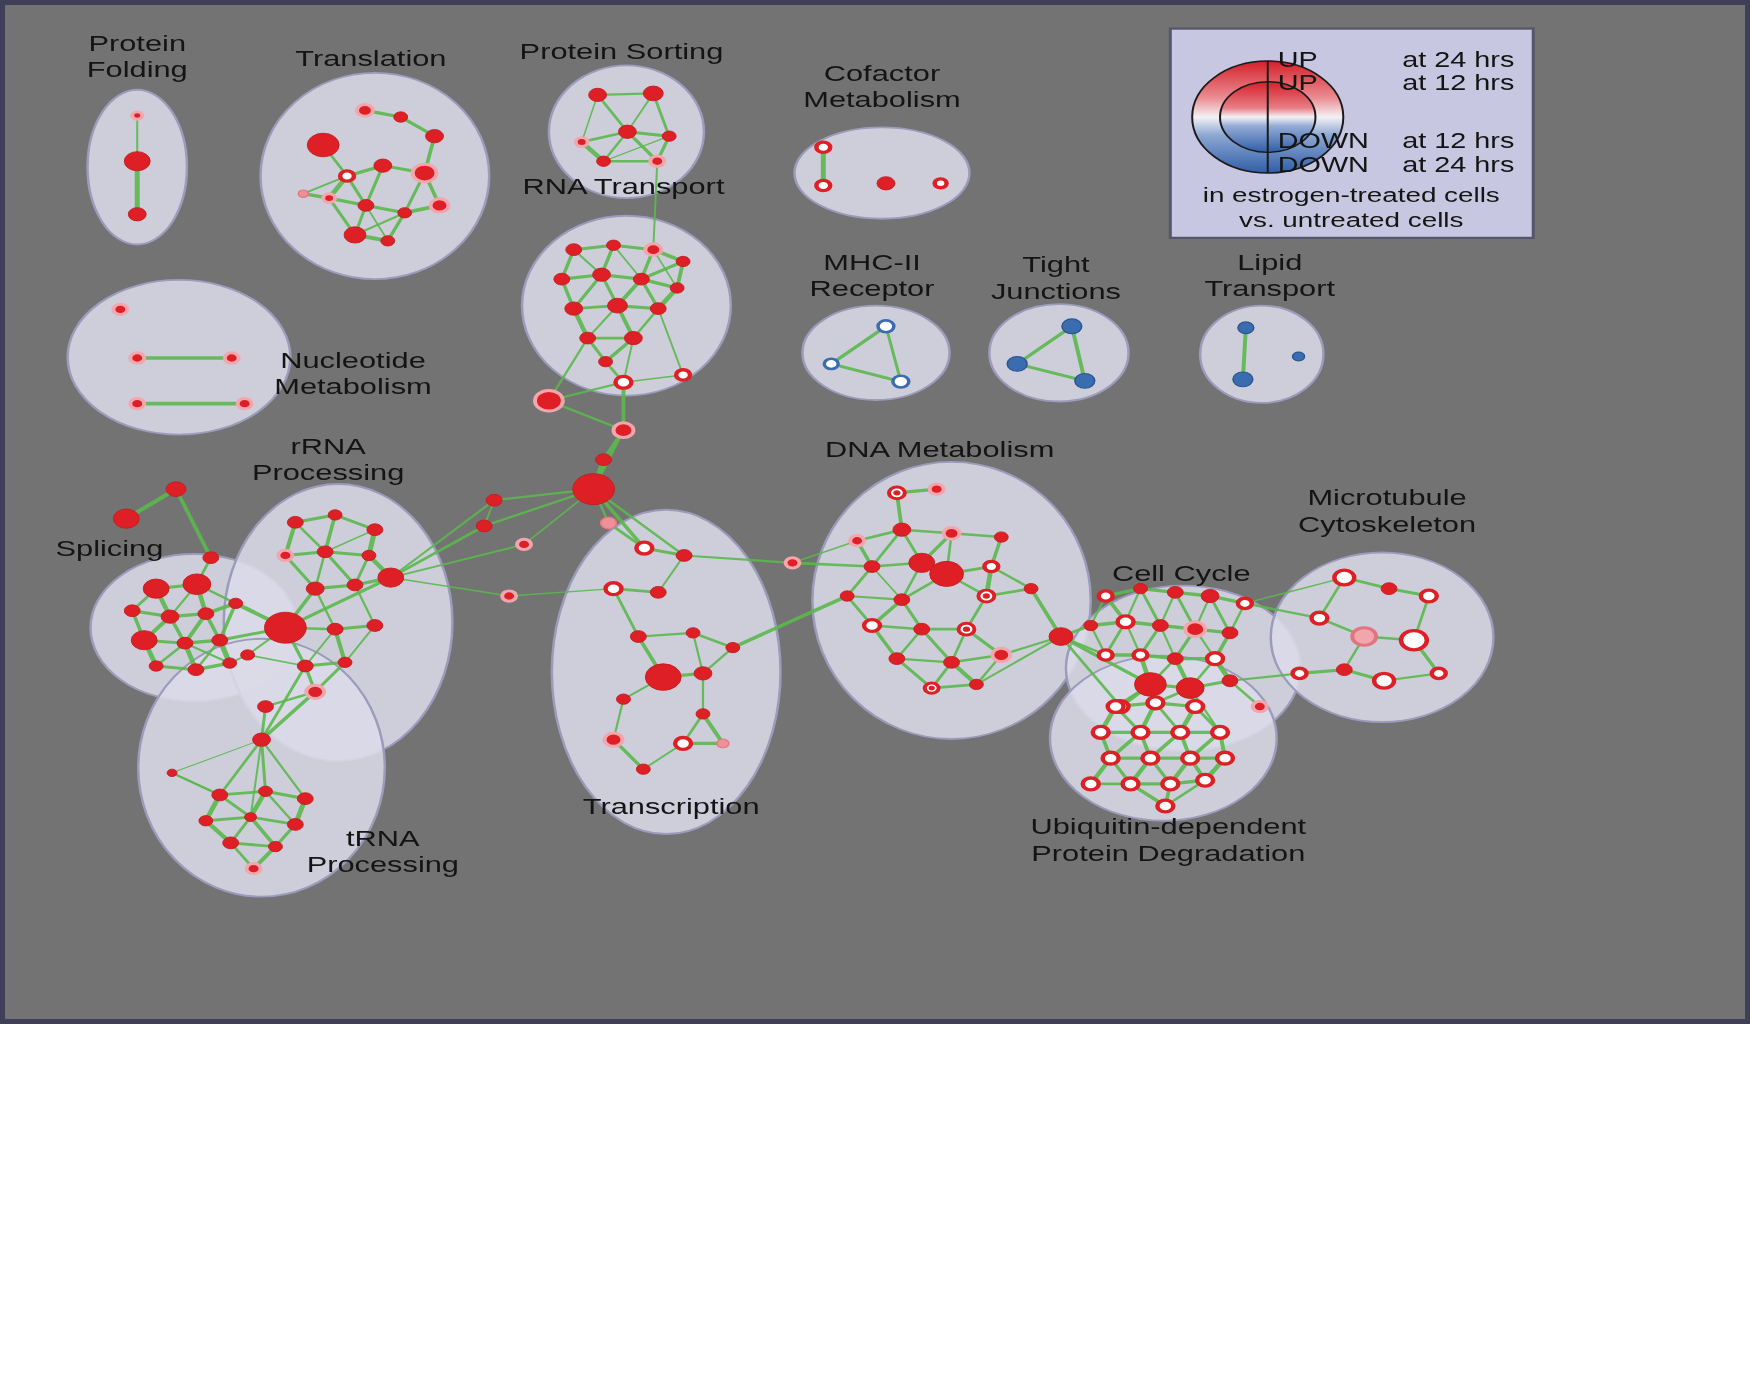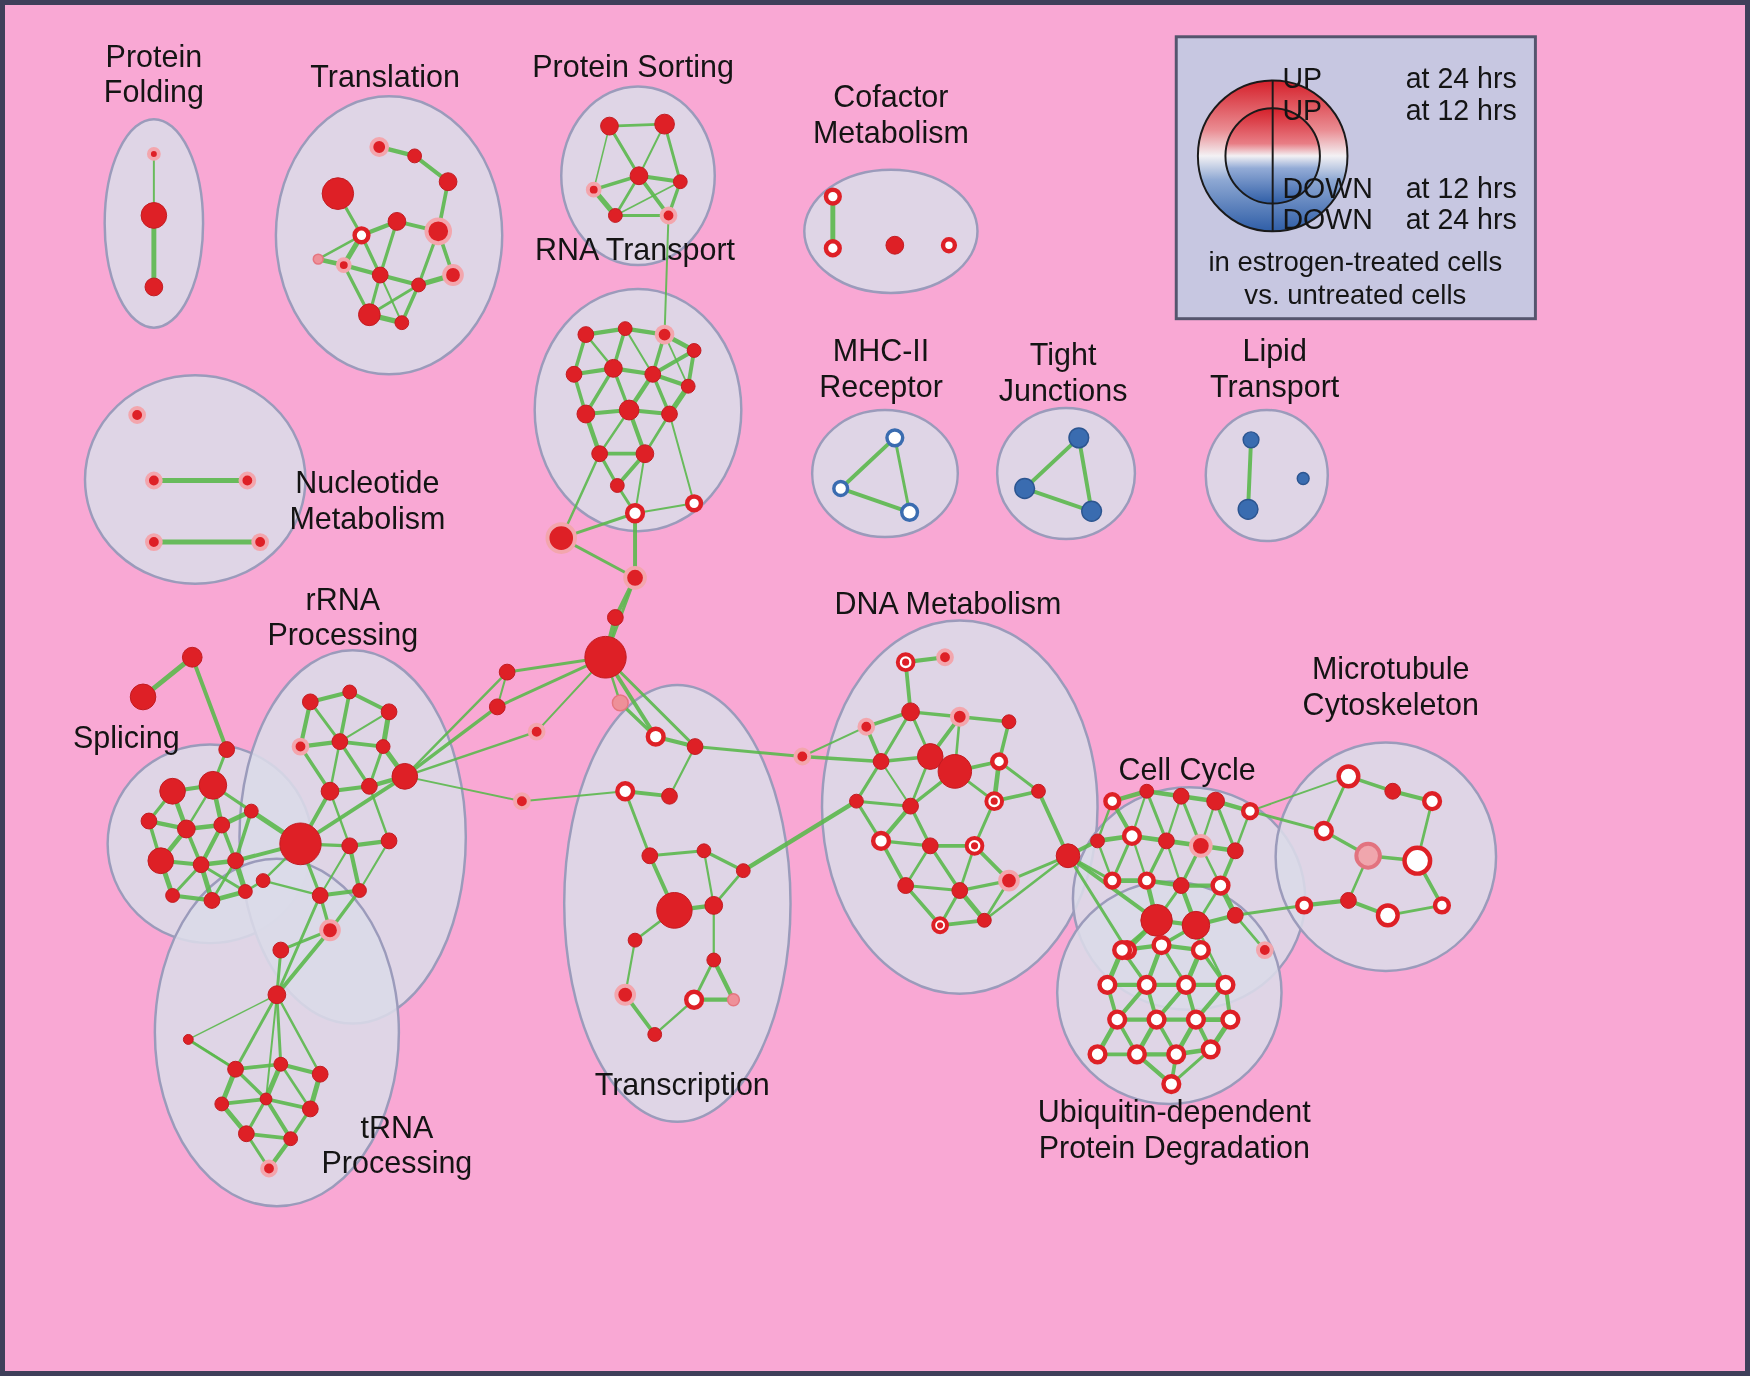--- a/index.html
+++ b/index.html
@@ -1,17 +1,17 @@
 <!DOCTYPE html>
 <html><head>
 <meta charset="utf-8">
 <style>
   html,body{margin:0;padding:0;background:#ffffff;}
-  .frame{width:1750px;height:1376px;box-sizing:border-box;border:5px solid #3f3f5a;
-         background:#f9a8d4;position:relative;overflow:hidden;padding-left:18px;}
+  .frame{width:1750px;height:1024px;box-sizing:border-box;border:5px solid #3f3f5a;
+         background:#737373;position:relative;overflow:hidden;}
   svg{display:block;width:100%;height:100%;}
   text{font-family:"Liberation Sans",sans-serif;fill:#141414;}
 </style>
 </head>
 <body>
 
 <div class="frame">
   <svg id="net" viewBox="0 0 1750 1376" preserveAspectRatio="none">
       <defs>
         <linearGradient id="gradOuter" x1="0" y1="0" x2="0" y2="1">

